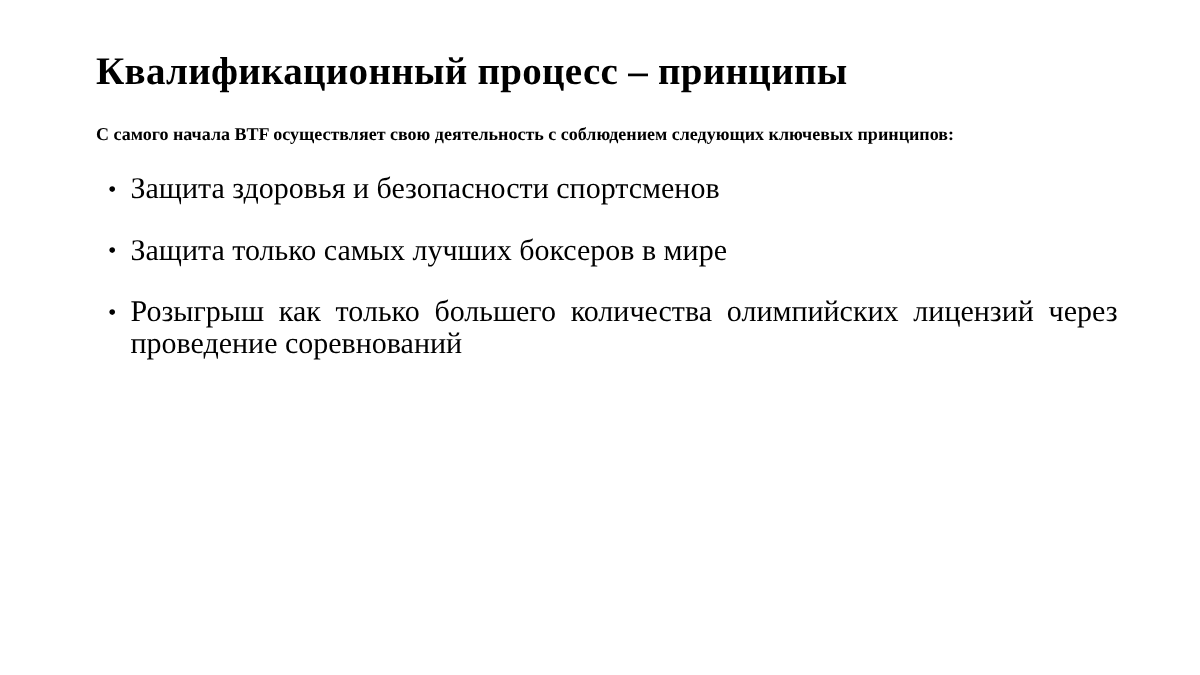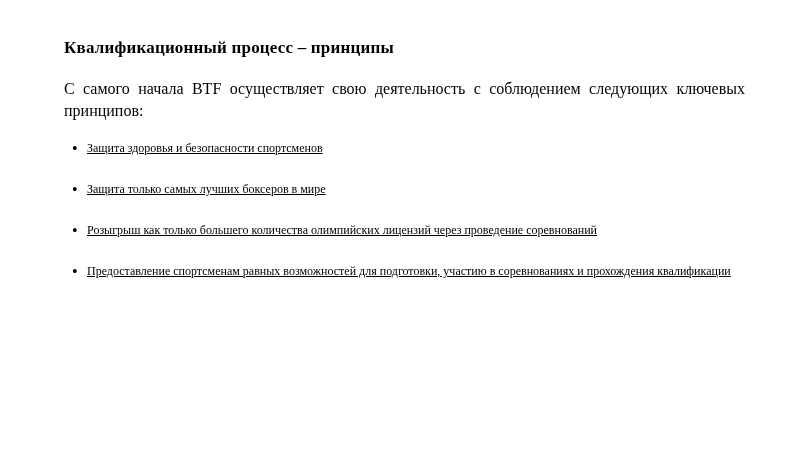--- a/index.html
+++ b/index.html
@@ -8,44 +8,44 @@
     position: relative;
     width: 800px;
     height: 450px;
     background: #ffffff;
     color: #000000;
     font-family: "Liberation Serif", "DejaVu Serif", serif;
     padding: 36px 55px 0 64px;
     overflow: hidden;
   }
   .slide-title {
-    font-size: 17px;
+    font-size: 26px;
     font-weight: bold;
     line-height: 24px;
     letter-spacing: 0.2px;
     text-align: left;
   }
   .slide-intro {
     margin-top: 18px;
-    font-size: 16px;
+    font-size: 12px;
     line-height: 22px;
     text-align: justify;
+    font-weight: bold;
   }
   ul.principles {
     margin-top: 16px;
     list-style: none;
   }
   ul.principles li {
     position: relative;
     padding-left: 23px;
-    font-size: 12px;
+    font-size: 20px;
     line-height: 21px;
     text-align: justify;
     margin-bottom: 20px;
-    text-decoration: underline;
   }
   ul.principles li::before {
     content: "\2022";
     position: absolute;
     left: 8px;
     top: 0;
     font-size: 16px;
     line-height: 21px;
   }
 </style>
@@ -54,15 +54,14 @@
 
 <div class="slide" style="background: rgb(255, 255, 255); color: rgb(0, 0, 0);">
   <h1 class="slide-title">Квалификационный процесс – принципы</h1>
 
   <p class="slide-intro">С самого начала BTF осуществляет свою деятельность с соблюдением следующих ключевых принципов:</p>
 
   <ul class="principles">
     <li>Защита здоровья и безопасности спортсменов</li>
     <li>Защита только самых лучших боксеров в мире</li>
     <li>Розыгрыш  как только большего количества олимпийских лицензий через проведение соревнований</li>
-    <li>Предоставление спортсменам равных возможностей для подготовки, участию в соревнованиях и прохождения квалификации</li>
   </ul>
 </div>
 
 </body></html>

